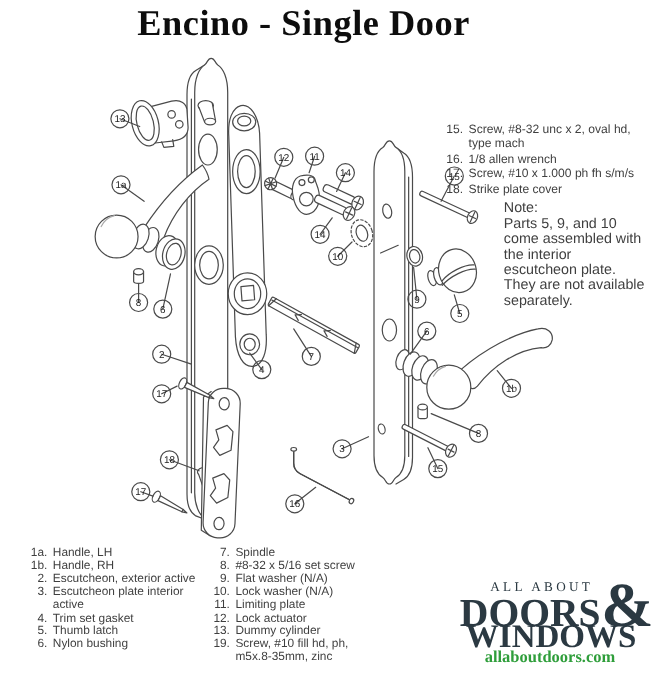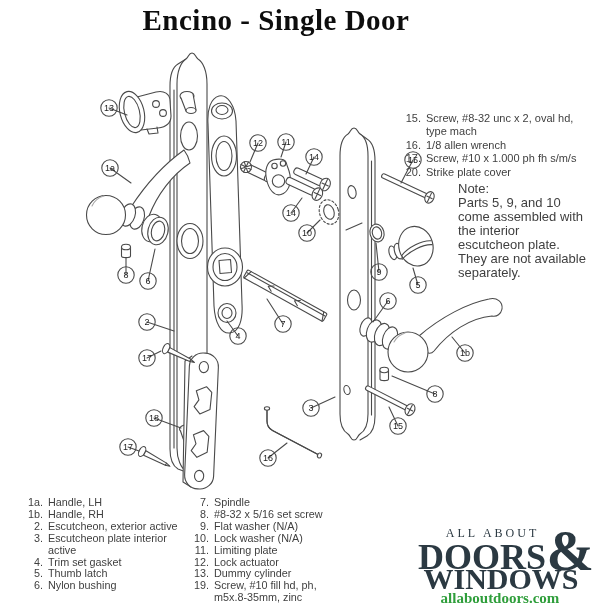--- a/index.html
+++ b/index.html
@@ -6,21 +6,21 @@
   body { background:#fff; }
   .page {
     position:relative; width:600px; height:616px; background:#fff;
     overflow:hidden;
     font-family:"Liberation Sans","DejaVu Sans",sans-serif;
     color:#3f3f3f;
   }
   .title {
     position:absolute; left:0; top:4px; width:552px; text-align:center;
     font-family:"Liberation Serif","DejaVu Serif",serif;
-    font-weight:bold; font-size:29px; color:#0d0d0d; letter-spacing:0.5px;
+    font-weight:bold; font-size:33px; color:#0d0d0d; letter-spacing:0.5px;
   }
   .diagram-svg { position:absolute; left:0; top:0; }
   .plist { position:absolute; font-size:10.8px; line-height:11.9px; }
   .plist.toprt { font-size:11px; line-height:13.4px; }
   .prow { display:flex; }
   .pnum { flex:none; text-align:right; padding-right:5px; }
   .plist-left .pnum { width:22px; }
   .plist-mid .pnum { width:26px; }
   .plist-toprt .pnum { width:24px; }
   .ptxt { white-space:pre-line; }
@@ -311,21 +311,21 @@
       </div>
       <div class="prow">
         <span class="pnum">16.</span>
         <span class="ptxt">1/8 allen wrench</span>
       </div>
       <div class="prow">
         <span class="pnum">17.</span>
         <span class="ptxt">Screw, #10 x 1.000 ph fh s/m/s</span>
       </div>
       <div class="prow">
-        <span class="pnum">20.</span>
+        <span class="pnum">18.</span>
         <span class="ptxt">Strike plate cover</span>
       </div>
     </div>
 
   <div class="note">Note:
 Parts 5, 9, and 10
 come assembled with
 the interior
 escutcheon plate.
 They are not available

